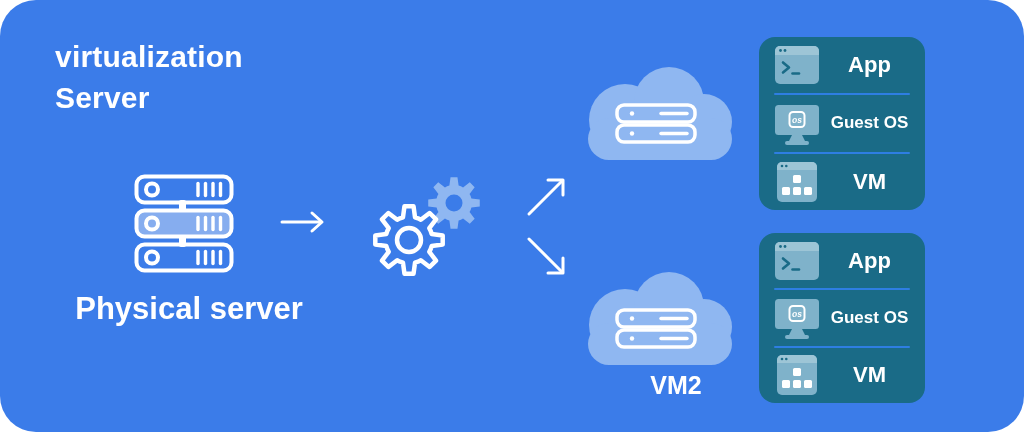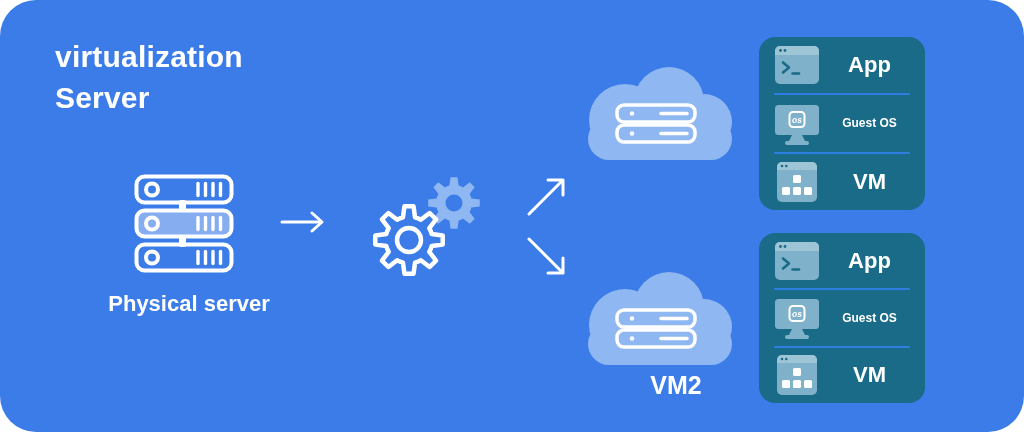--- a/index.html
+++ b/index.html
@@ -10,36 +10,36 @@
     font-family:"Liberation Sans",sans-serif;
     color:#fff;
   }
   .abs{position:absolute;}
   .title{
     left:55px;top:36px;
     font-size:30px;font-weight:700;line-height:41px;color:#fff;
     letter-spacing:.2px;
   }
   .node-label{
-    font-weight:700;font-size:22px;text-align:center;color:#fff;white-space:nowrap;
+    font-weight:700;font-size:31px;text-align:center;color:#fff;white-space:nowrap;
   }
   .vm-label{font-weight:700;font-size:25px;text-align:center;color:#fff;}
   .panel{
     position:absolute;left:759px;width:166px;
     background:var(--panel,#1A6B87);
     border-radius:16px;
     display:flex;flex-direction:column;
   }
   .panel-row{
     flex:1;display:flex;align-items:center;
     padding-left:13px;padding-right:8px;
   }
   .icon-box{width:50px;display:flex;align-items:center;justify-content:center;flex:0 0 50px;font-style:italic;}
   .row-label{flex:1;text-align:center;font-weight:700;font-size:22px;color:#fff;}
-  .row-label.small{font-size:12px;}
+  .row-label.small{font-size:17px;}
   .divider{height:2px;background:var(--divider,#2E7EE2);margin:0 15px;flex:0 0 2px;border-radius:1px;}
   svg{display:block;}
 </style>
 </head>
 <body>
 
 <div class="stage">
 
   <div class="abs title">
     <div>virtualization</div>

